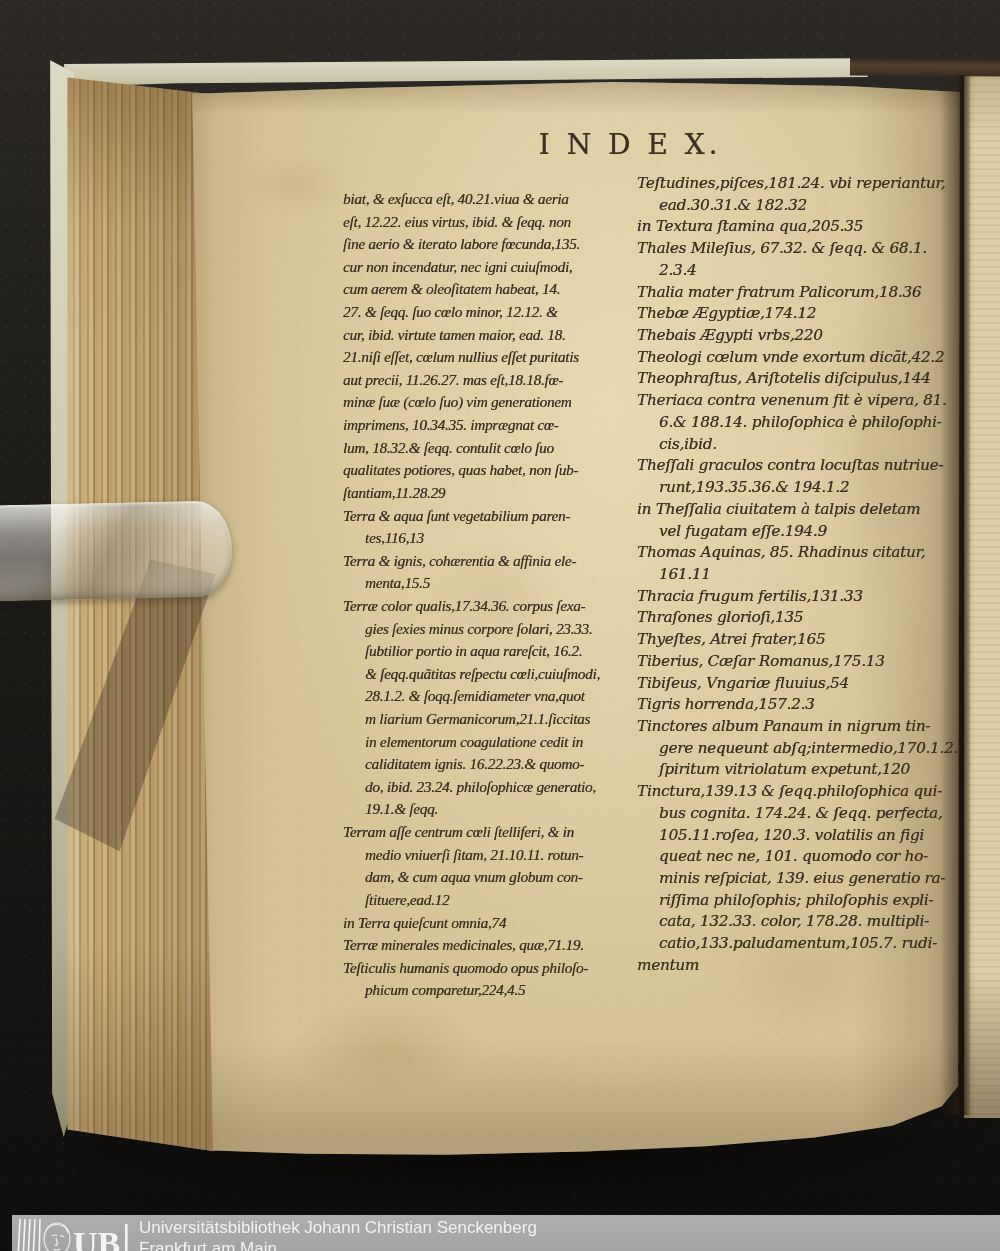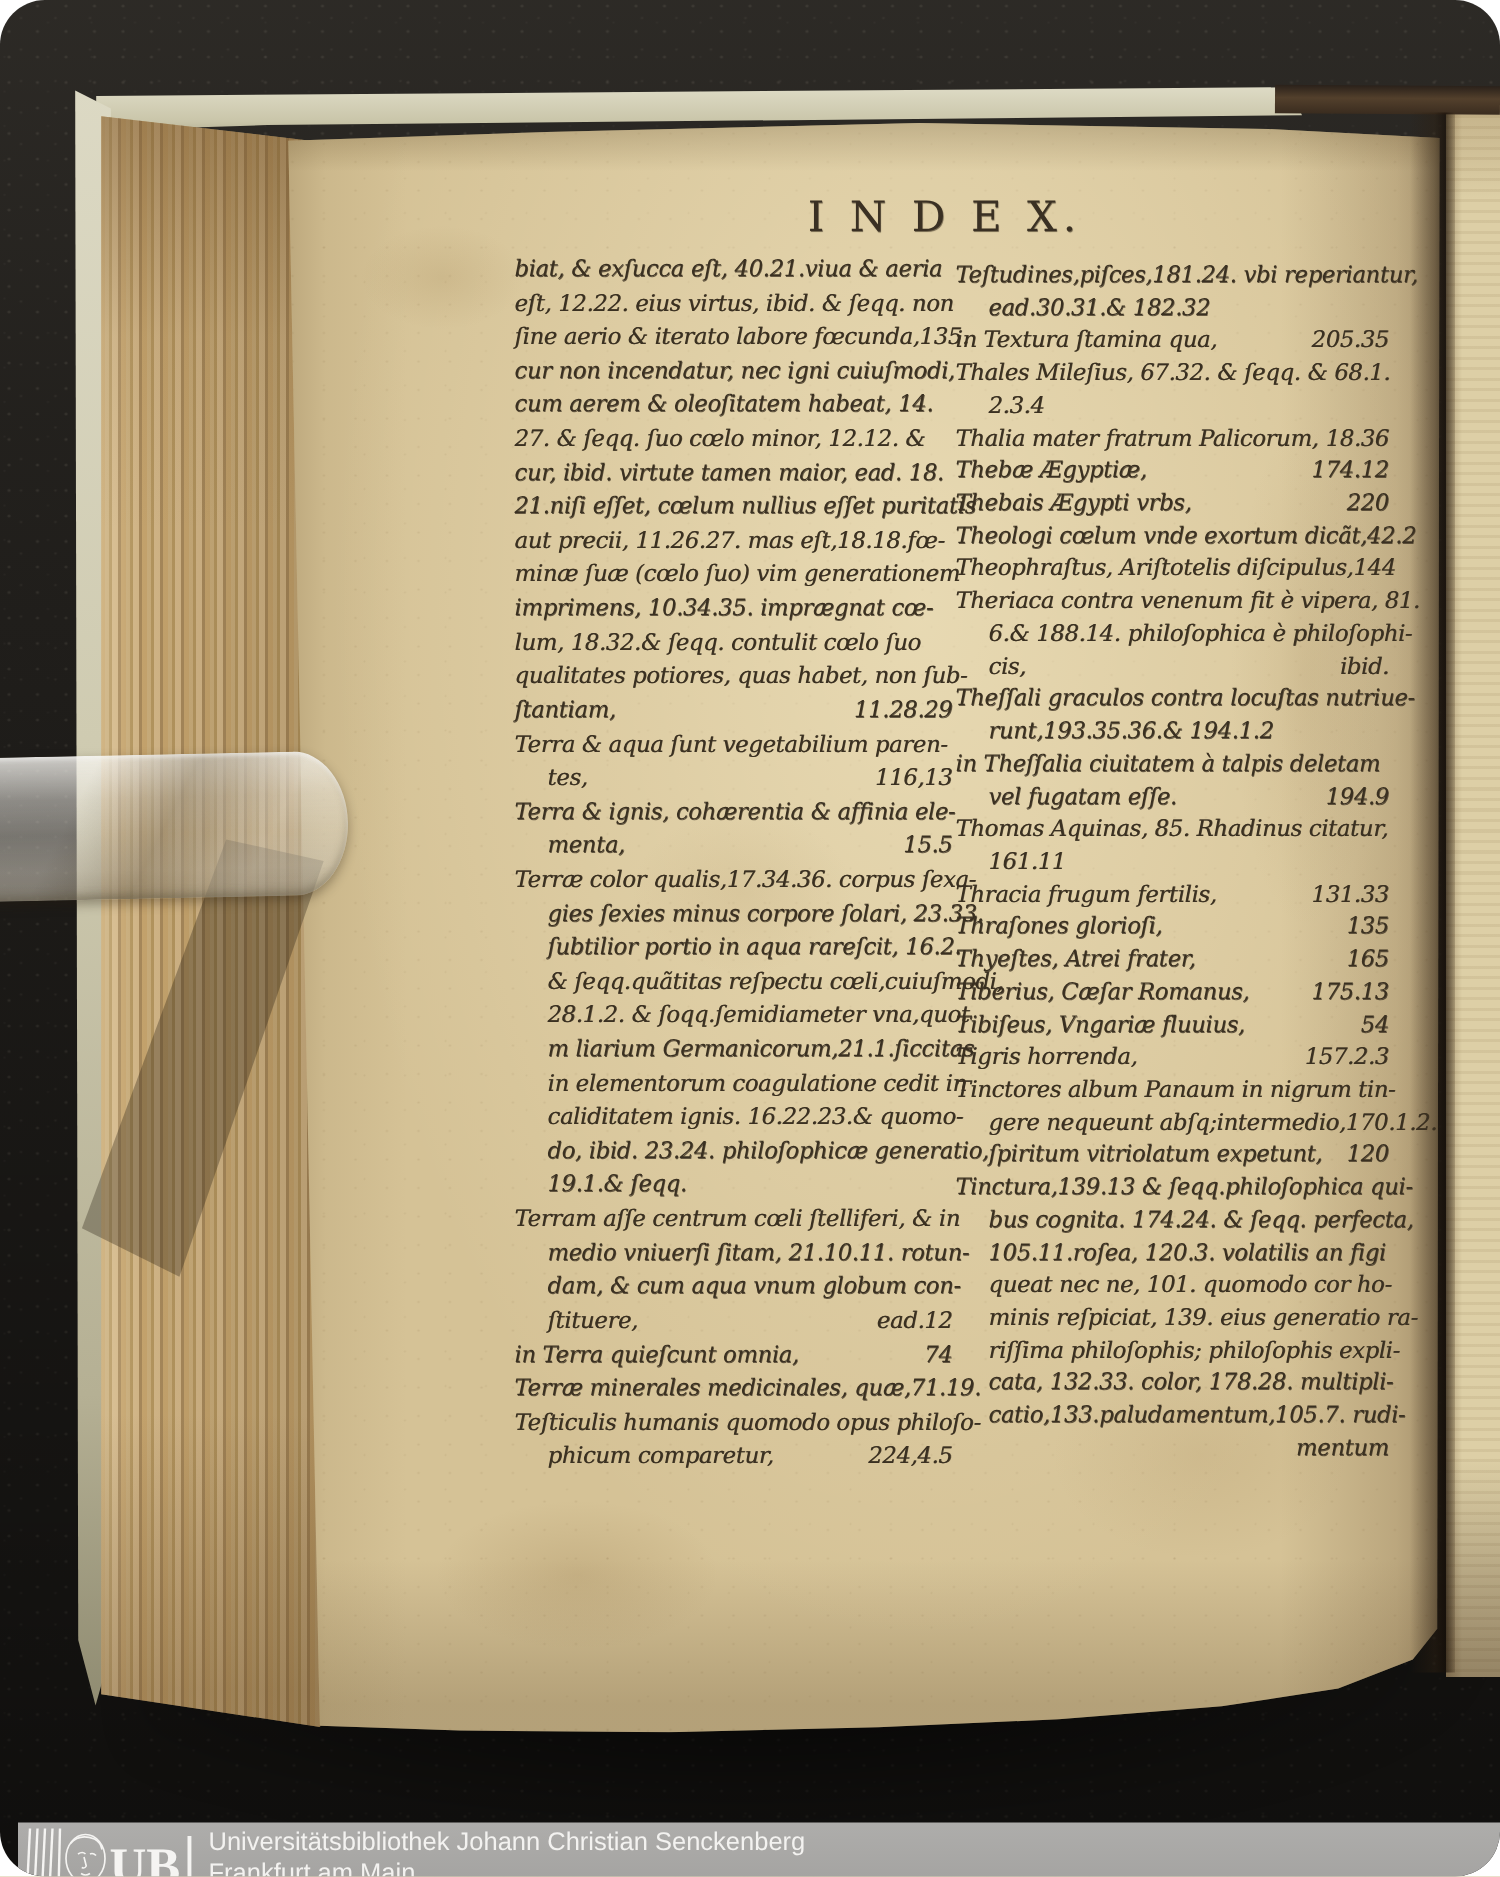--- a/index.html
+++ b/index.html
@@ -4,21 +4,21 @@
 <style>
   html,body{margin:0;padding:0;}
   body{width:1000px;height:1251px;overflow:hidden;font-family:"DejaVu Serif",serif;}
   .scene{position:relative;width:1000px;height:1251px;overflow:hidden;
     background-color:var(--background,#1f1d1a);
     background-image:
       linear-gradient(180deg, rgba(100,95,86,.20) 0%, rgba(70,66,60,.10) 22%, rgba(0,0,0,.22) 62%, rgba(0,0,0,.5) 100%),
       radial-gradient(1.6px 1.3px at 6px 4px, rgba(135,128,115,.28), transparent 100%),
       radial-gradient(1.4px 1.1px at 14px 12px, rgba(112,106,95,.22), transparent 100%),
       radial-gradient(1.2px 1px at 3px 15px, rgba(92,88,79,.18), transparent 100%);
-    background-size:100% 100%, 19px 17px, 23px 21px, 29px 23px;border-radius:30px;}
+    background-size:100% 100%, 19px 17px, 23px 21px, 29px 23px;}
   .abs{position:absolute;}
 
   
   .book-shadow{left:90px;top:1055px;width:900px;height:170px;z-index:1;
     background:radial-gradient(ellipse at 45% 30%, rgba(0,0,0,.7), transparent 70%);filter:blur(12px);}
   .vellum-top{left:56px;top:56px;width:812px;height:36px;z-index:2;
     clip-path:polygon(1% 22%, 99% 6%, 100% 58%, 15% 76%, 1% 86%);
     background:linear-gradient(180deg,#e0ddc8,#c9c5a9 70%,#aaa68a);}
   .vellum-left{left:44px;top:56px;width:34px;height:1092px;z-index:2;
     clip-path:polygon(18% .4% , 88% 1.5%, 94% 95%, 58% 99%, 24% 95%);
@@ -54,27 +54,27 @@
   .b4{left:420px;top:540px;width:150px;height:110px;background:radial-gradient(ellipse,rgba(160,130,80,.12),transparent 70%);}
   .b5{left:700px;top:900px;width:200px;height:140px;background:radial-gradient(ellipse,rgba(150,118,70,.12),transparent 70%);}
   .gutter{left:940px;top:75px;width:30px;height:1040px;z-index:7;
     background:linear-gradient(90deg, transparent, rgba(45,32,18,.45) 55%, rgba(25,16,8,.65) 78%, rgba(70,52,30,.25));}
 
   
   .heading{left:455px;top:128px;width:350px;z-index:8;text-align:center;
     font-size:28px;letter-spacing:4px;color:#3a3023;text-shadow:.4px .4px .5px rgba(58,48,33,.65);}
   .col{z-index:8;font-style:italic;font-size:15.2px;letter-spacing:-.25px;
     color:var(--ink,#3a3021);text-shadow:.35px .35px .4px rgba(52,42,28,.72);}
-  .col-left{left:343px;top:168px;width:292px;}
+  .col-left{left:343px;top:188px;width:292px;font-family:Liberation Serif, serif;}
   .col-right{left:637px;top:173px;width:289px;}
   .col .line{white-space:nowrap;overflow:visible;}
   .col-left .line{height:22.62px;line-height:22.62px;}
   .col-right .line{height:21.72px;line-height:21.72px;}
   .line.indent{padding-left:22px;}
-  .line.has-r{display:flex;justify-content:space-between;}
+  .line.has-r{display:flex;justify-content:flex-start;}
 
   
   .strip-shadow{left:0;top:520px;width:260px;height:360px;z-index:9;
     clip-path:polygon(58% 11%, 83% 15%, 46% 92%, 21% 83%);
     background:rgba(38,28,15,.32);filter:blur(9px);}
   .strip{left:-24px;top:503px;width:256px;height:96px;z-index:10;
     border-radius:0 36px 36px 0 / 0 48px 48px 0;transform:rotate(-1.2deg);
     background-image:
       linear-gradient(118deg, rgba(255,255,255,.16) 30%, rgba(90,78,58,.30) 52%, rgba(120,108,88,.26) 62%, rgba(230,226,216,.18) 76%),
       linear-gradient(180deg, rgba(242,240,234,.78) 0%, rgba(228,224,214,.46) 30%, rgba(212,206,192,.36) 55%, rgba(192,184,167,.50) 80%, rgba(158,148,128,.58) 100%);

